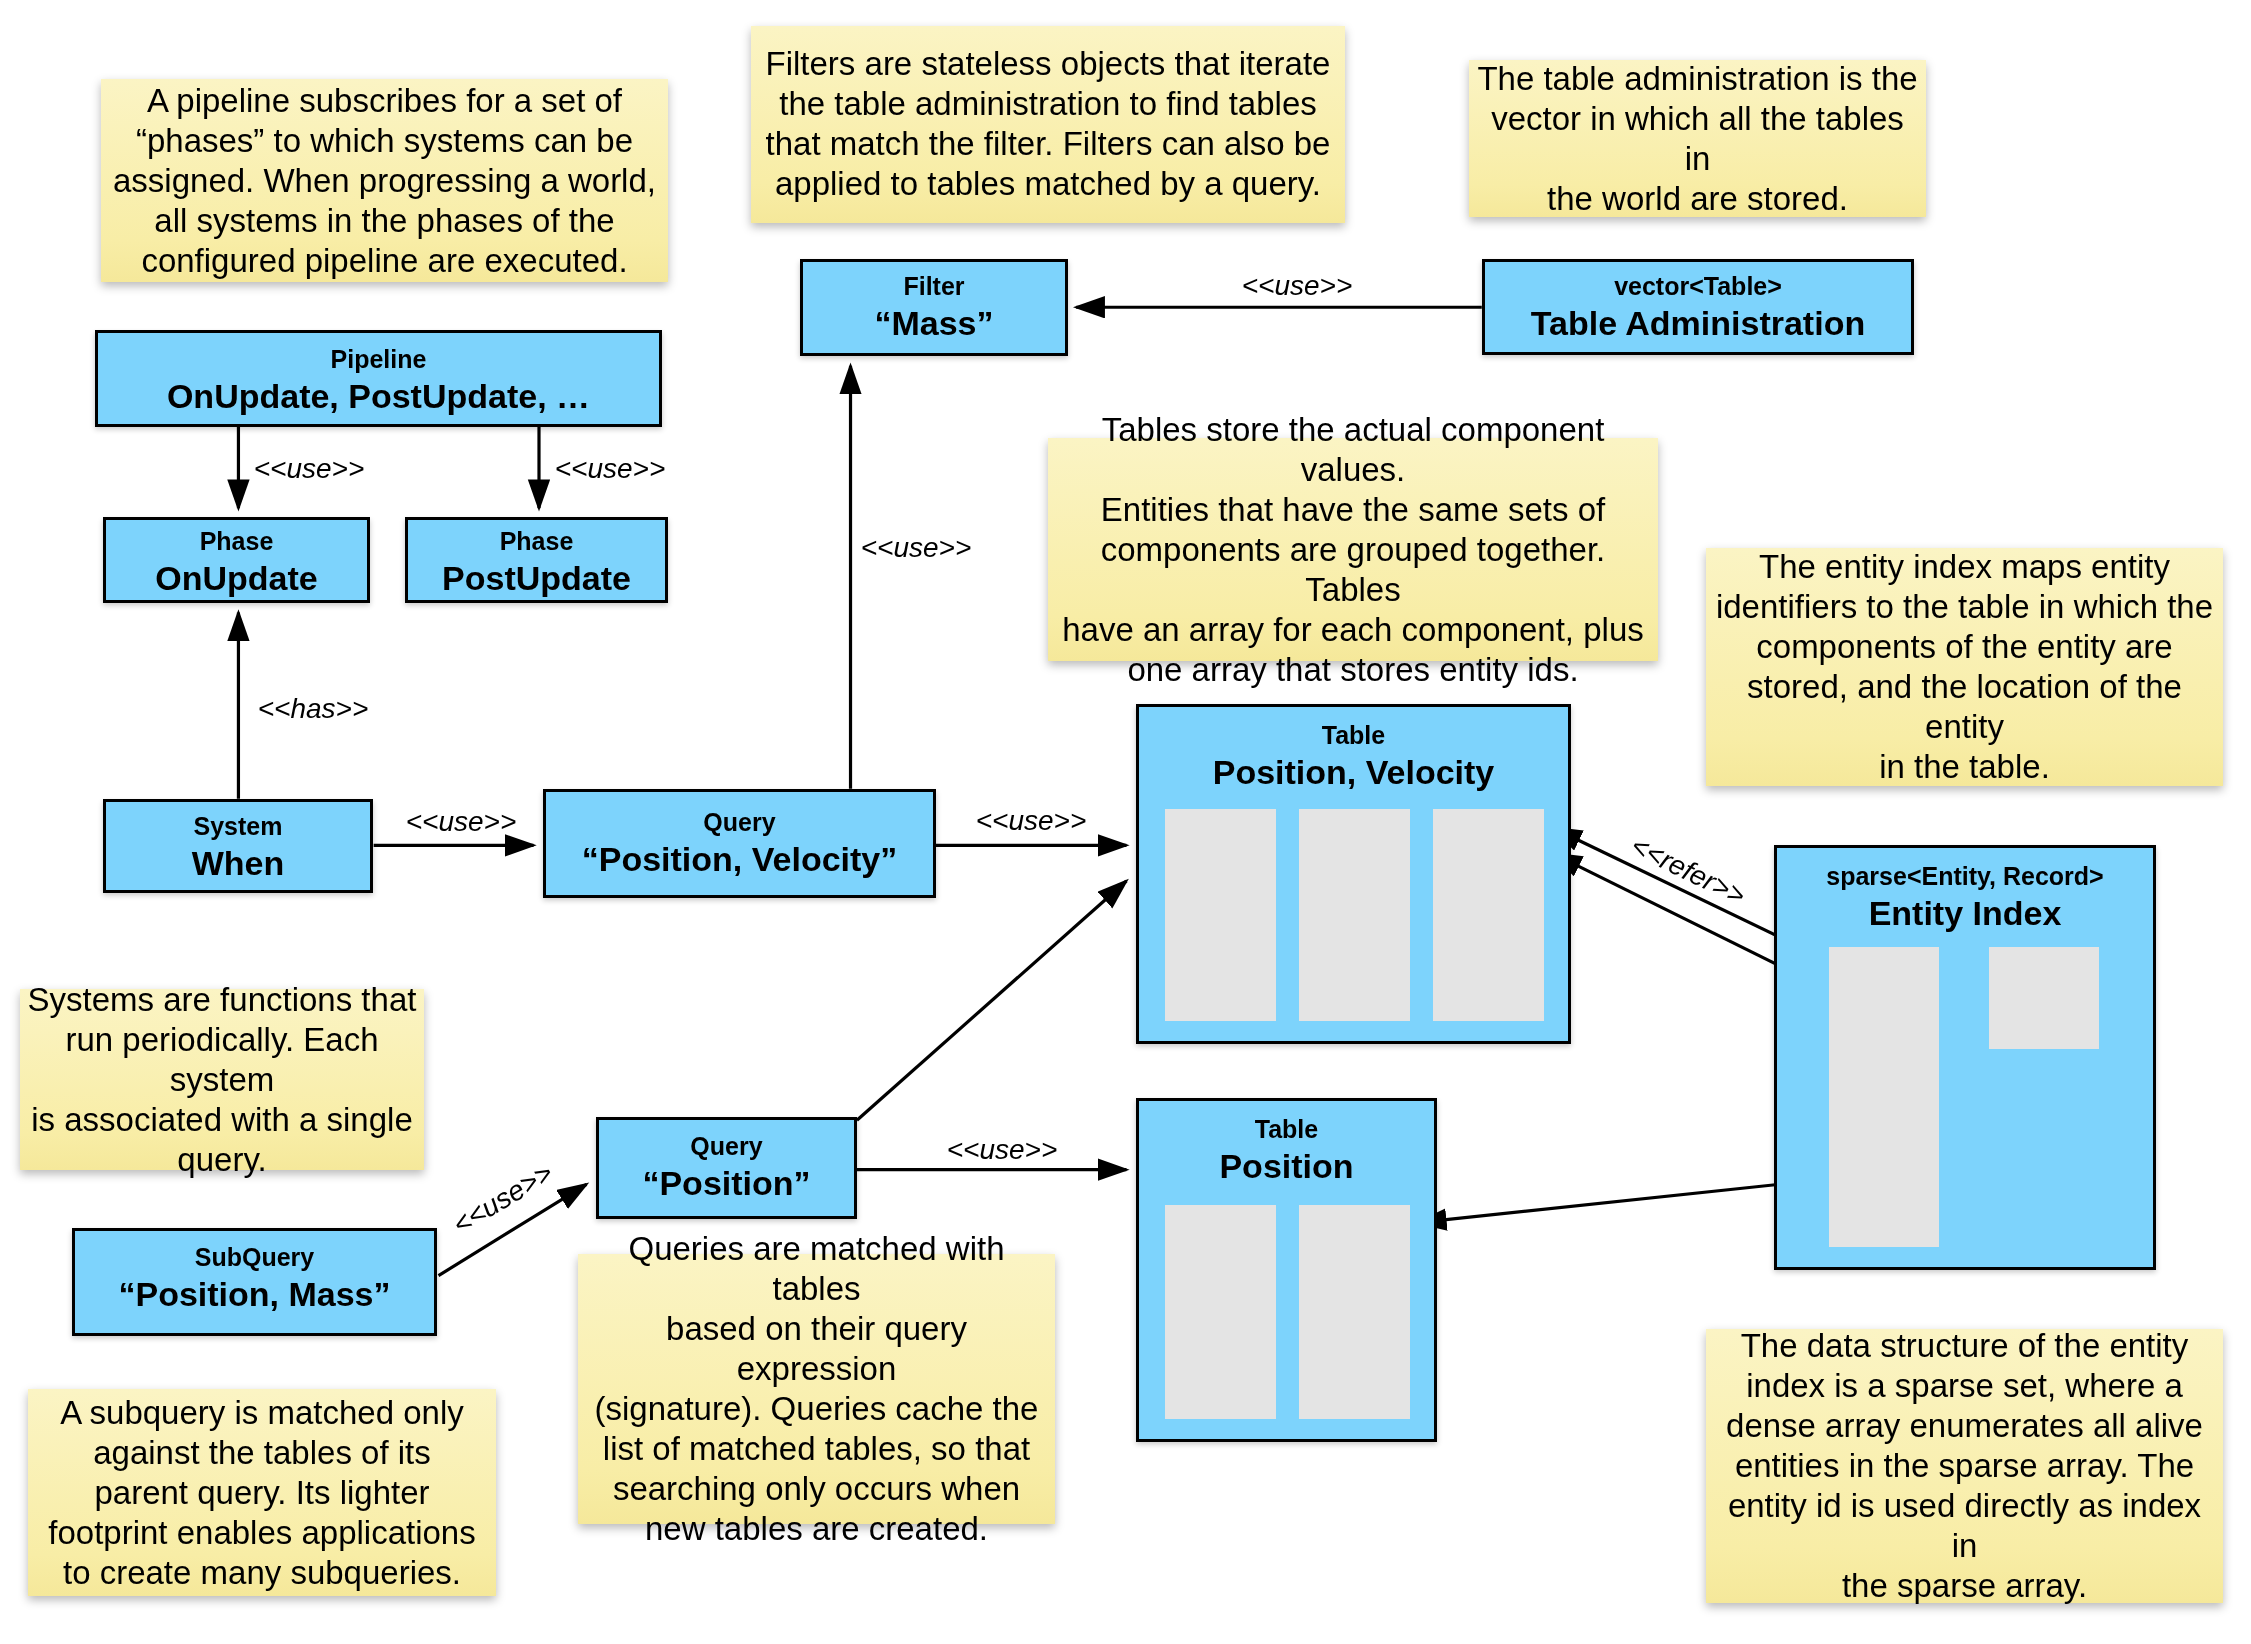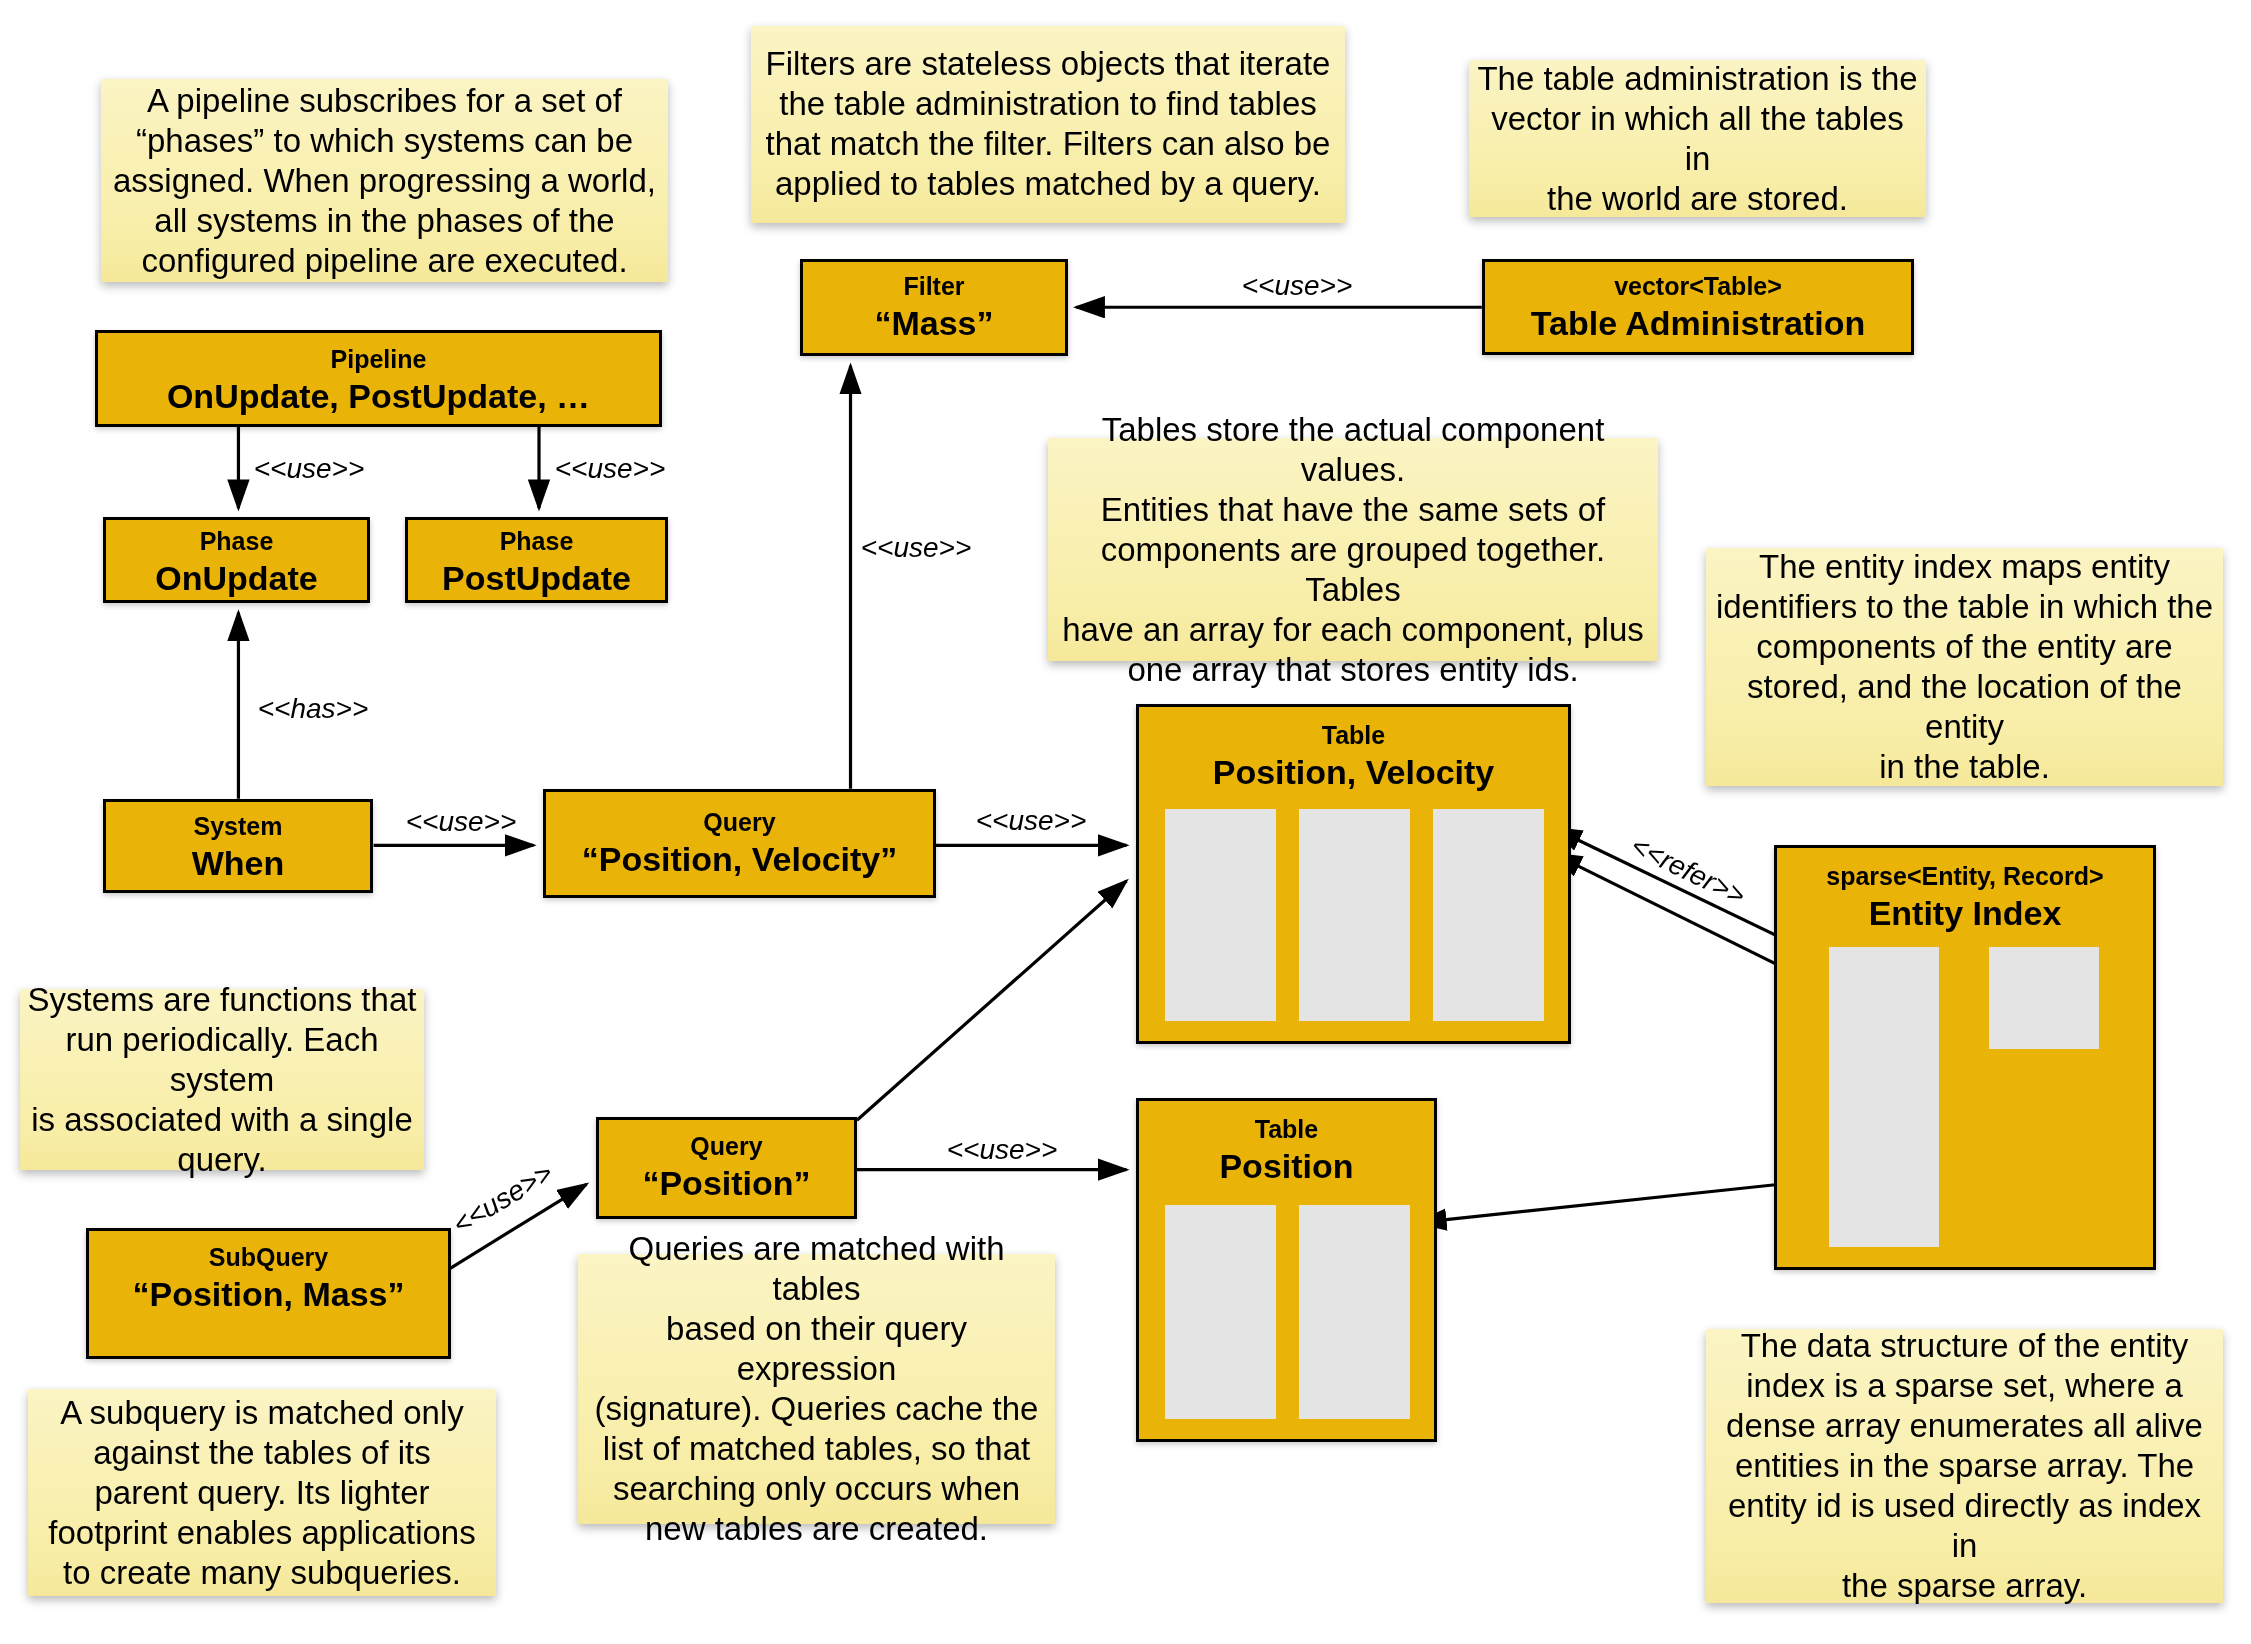--- a/index.html
+++ b/index.html
@@ -16,21 +16,21 @@
     box-shadow:0 3.7px 9.1px rgba(0,0,0,0.28);
     display:flex;align-items:center;justify-content:center;
     text-align:center;
     font-size:33px;line-height:40px;color:#000;
     white-space:pre-line;
     box-sizing:border-box;
     padding:3.7px 7.3px;
   }
   .box{
     position:absolute;
-    background:#eab308;
+    background:#7dd3fc;
     border:3.7px solid #000;
     box-sizing:border-box;
     box-shadow:0 2.7px 5.5px rgba(0,0,0,0.22);
     text-align:center;
   }
   .box-type{
     font-size:25px;font-weight:bold;color:#000;
     margin-top:11px;line-height:31px;
   }
   .box-value{
@@ -189,21 +189,21 @@
     <div class="box-value">Entity Index</div>
     <div class="col" style="left:52px;top:99px;width:110px;height:300px;"></div>
     <div class="col" style="left:212px;top:99px;width:110px;height:102px;"></div>
   </div>
 
   <div class="box" style="left:596px;top:1117px;width:261px;height:102px;">
     <div class="box-type" style="margin-top:11px;">Query</div>
     <div class="box-value">“Position”</div>
   </div>
 
-  <div class="box" style="left:86px;top:1228px;width:365px;height:131px;">
+  <div class="box" style="left:72px;top:1228px;width:365px;height:108px;">
     <div class="box-type" style="margin-top:11px;">SubQuery</div>
     <div class="box-value">“Position, Mass”</div>
   </div>
 
   <div class="edge-label" style="left:309px;top:469px;">&lt;&lt;use&gt;&gt;</div>
   <div class="edge-label" style="left:610px;top:469px;">&lt;&lt;use&gt;&gt;</div>
   <div class="edge-label" style="left:313px;top:709px;">&lt;&lt;has&gt;&gt;</div>
   <div class="edge-label" style="left:461px;top:822px;">&lt;&lt;use&gt;&gt;</div>
   <div class="edge-label" style="left:916px;top:548px;">&lt;&lt;use&gt;&gt;</div>
   <div class="edge-label" style="left:1297px;top:286px;">&lt;&lt;use&gt;&gt;</div>

